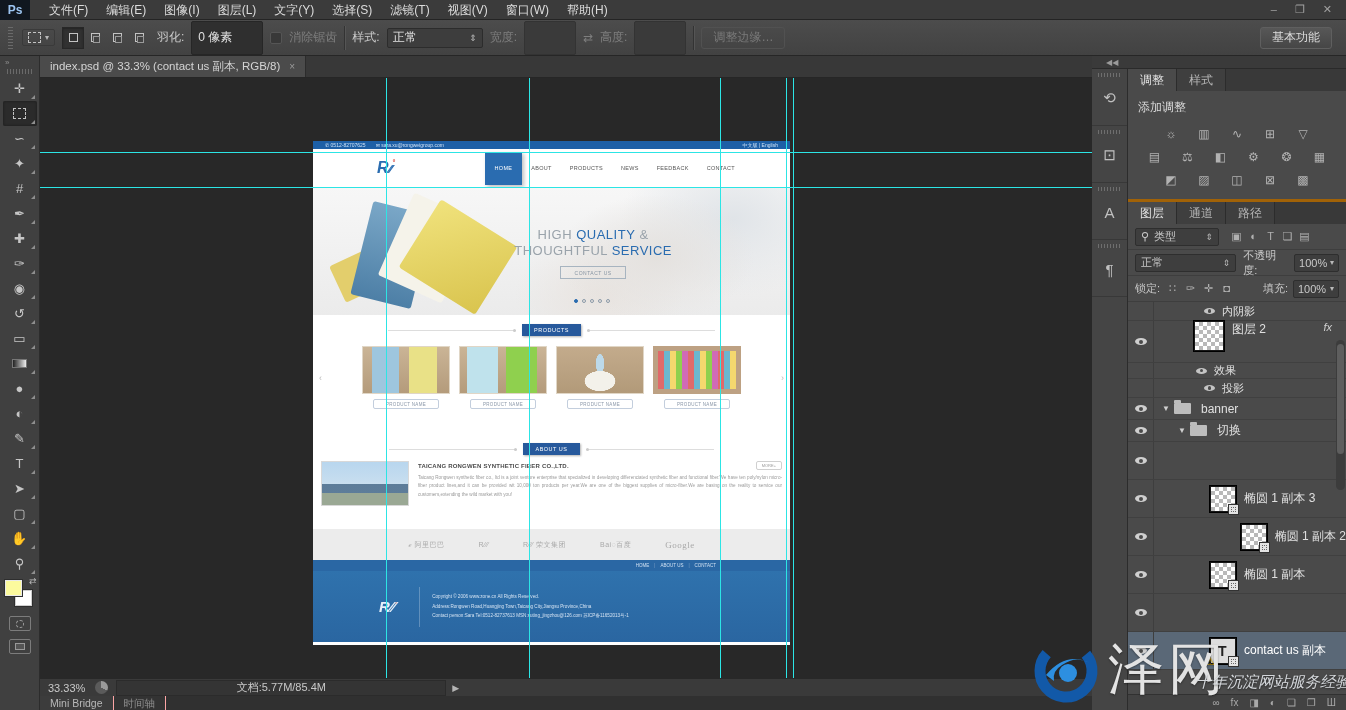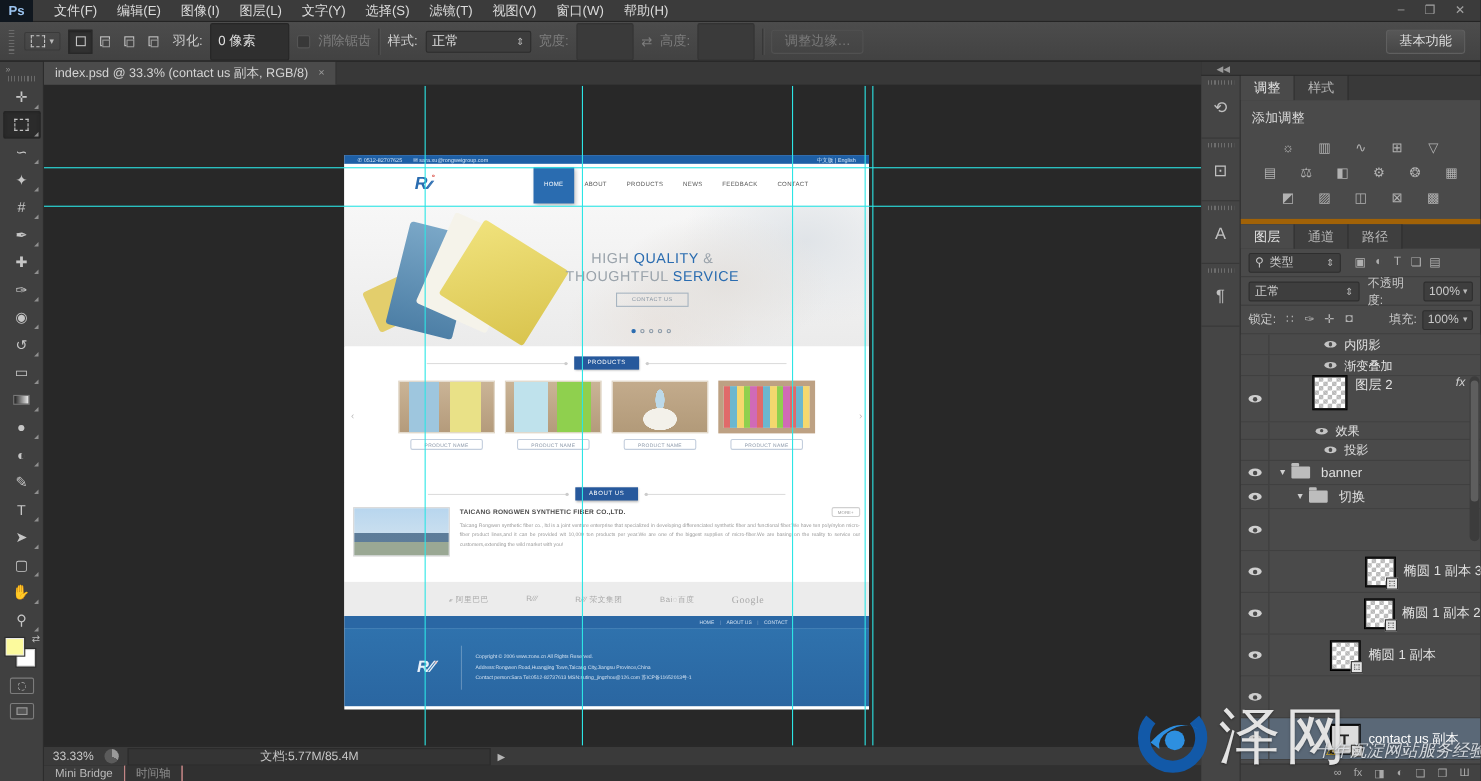--- a/index.html
+++ b/index.html
@@ -120,21 +120,21 @@
 
 #right-head{position:absolute;left:1092px;top:56px;width:254px;height:13px;background:#3a3a3a;border-bottom:1px solid #2a2a2a;color:#9a9a9a;font-size:8px;line-height:13px;padding-left:14px;z-index:15}
 #rail{position:absolute;left:1092px;top:69px;width:36px;height:641px;background:#454545;border-right:1px solid #2c2c2c;display:flex;flex-direction:column;align-items:center;z-index:15}
 .rail-group{width:100%;display:flex;flex-direction:column;align-items:center;padding:4px 0 8px;border-bottom:1px solid #383838}
 .rail-grip{width:24px;height:4px;background:repeating-linear-gradient(90deg,#6e6e6e 0 1px,transparent 1px 3px);margin-bottom:8px}
 .rail-ico{width:26px;height:26px;display:flex;align-items:center;justify-content:center;color:#c0c0c0;font-size:15px;margin-bottom:6px}
 #panels{position:absolute;left:1128px;top:69px;width:218px;height:641px;background:#4a4a4a;display:flex;flex-direction:column;z-index:15}
 .ptabs{height:22px;background:#393939;display:flex;flex:none}
 .ptab{padding:0 12px;line-height:22px;font-size:12px;color:#b5b5b5;background:#3f3f3f;border-right:1px solid #2c2c2c}
 .ptab.active{background:#4a4a4a;color:#e2e2e2}
-#adj-body{flex:none;padding:6px 0 8px;border-bottom:5px solid #a16207}
+#adj-body{flex:none;padding:6px 0 8px;border-bottom:3px solid #a16207}
 #adj-label{font-size:12px;color:#dadada;padding:2px 10px 6px}
 .adj-row{display:flex;justify-content:center;gap:9px;padding:3px 0}
 .adj{width:24px;height:17px;display:flex;align-items:center;justify-content:center;color:#b2b2b2;font-size:12px}
 #layers-controls{flex:none}
 .lc-row{height:26px;display:flex;align-items:center;padding:0 7px;gap:5px;border-bottom:1px solid #3e3e3e;font-size:11px;color:#c9c9c9}
 .type-select{width:84px;height:18px;background:#3e3e3e;border:1px solid #2e2e2e;border-radius:2px;display:flex;align-items:center;gap:5px;padding:0 5px;font-size:11px}
 .filter-ico{width:17px;text-align:center;color:#b0b0b0;font-size:11px}
 .blend-select{width:104px;height:18px;background:#3e3e3e;border:1px solid #2e2e2e;border-radius:2px;display:flex;align-items:center;justify-content:space-between;padding:0 5px;font-size:11px}
 .pct-field{width:46px;height:18px;background:#3e3e3e;border:1px solid #2e2e2e;border-radius:2px;display:flex;align-items:center;justify-content:space-between;padding:0 4px;font-size:11px}
 .lock-ico{width:15px;text-align:center;color:#b0b0b0;font-size:11px}
@@ -567,27 +567,20 @@
     </div>
   </div>
   <div id="layers-list">
     <div class="lrow" style="height: 19px;">
         <div class="eye-col"></div>
         <div style="display: flex; align-items: center; flex: 1 1 0%; padding-left: 50px; height: 100%;">
           <span class="sub-eye"></span>
           <span class="label" style="margin-left: 0px; font-size: 11px;">内阴影</span>
         </div>
       </div>
-      <div class="lrow" style="height: 19px;">
-        <div class="eye-col"></div>
-        <div style="display: flex; align-items: center; flex: 1 1 0%; padding-left: 50px; height: 100%;">
-          <span class="sub-eye"></span>
-          <span class="label" style="margin-left: 0px; font-size: 11px;">渐变叠加</span>
-        </div>
-      </div>
       <div class="lrow" style="height: 42px;">
         <div class="eye-col">
           <span class="eye"></span>
         </div>
         <div style="display: flex; align-items: flex-start; flex: 1 1 0%; padding-left: 40px; height: 100%;">
           <span class="thumb" style="width: 30px; height: 30px;"></span>
           <span class="label">图层 2</span>
           <span class="fx-tag">fx</span>
         </div>
       </div>
@@ -623,21 +616,21 @@
           <span class="tri">▼</span>
           <span class="folder"></span>
           <span class="label">切换</span>
         </div>
       </div>
       <div class="lrow" style="height: 38px;">
         <div class="eye-col">
           <span class="eye"></span>
         </div>
       </div>
-      <div class="lrow" style="height: 38px; gap: 32px;">
+      <div class="lrow" style="height: 38px;">
         <div class="eye-col">
           <span class="eye"></span>
         </div>
         <div style="display: flex; align-items: center; flex: 1 1 0%; padding-left: 56px; height: 100%;">
           <span class="thumb" style="width: 26px; height: 26px;">
             <span class="vbadge"></span>
           </span>
           <span class="label">椭圆 1 副本 3</span>
         </div>
       </div>

